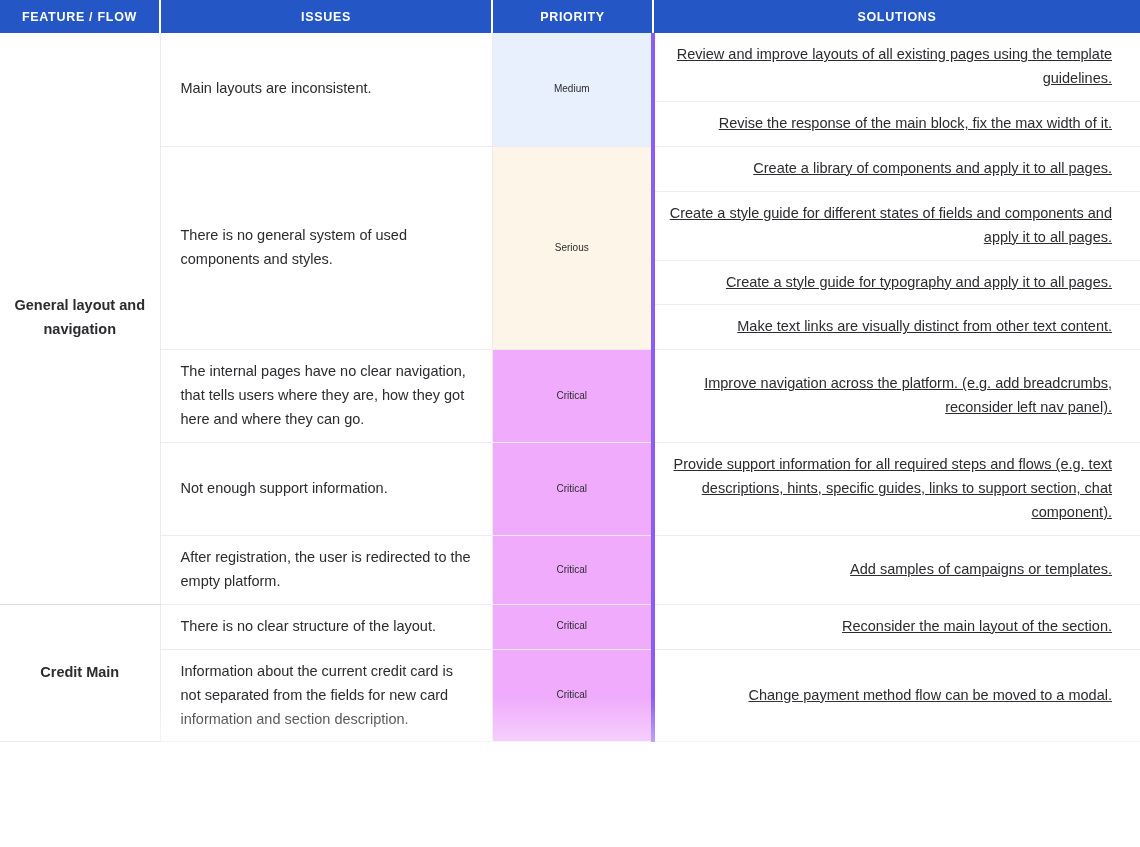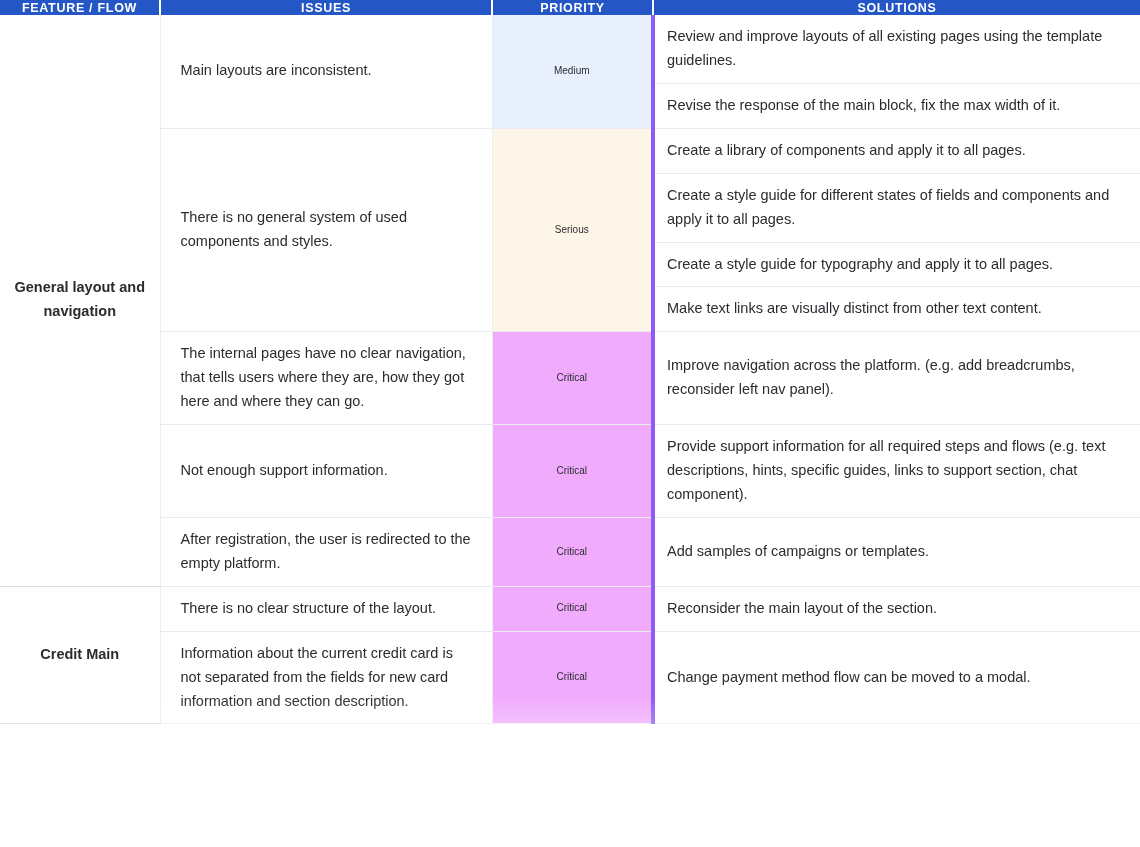--- a/index.html
+++ b/index.html
@@ -34,21 +34,21 @@
   .col-solution { width: 487px; }
 
   
   thead th {
     background: #2457c5;
     color: #ffffff;
     font-size: 12.5px;
     font-weight: bold;
     letter-spacing: 0.7px;
     text-align: center;
-    height: 15px;
+    height: 33px;
     padding: 0 6px;
     vertical-align: middle;
     border-right: 2px solid #ffffff;
   }
   thead th:last-child { border-right: none; }
 
   
   td {
     vertical-align: middle;
     font-size: 14.5px;
@@ -74,23 +74,24 @@
     padding-right: 18px;
   }
 
   .cell-priority {
     text-align: center;
     font-size: 10px;
     border-right: 4px solid #8b5cf6;
   }
 
   .cell-solution {
-    text-align: left;
+    text-align: right;
     padding-left: 12px;
-    padding-right: 22px;
+    padding-right: 28px;
+    text-decoration: underline;
   }
 
   
   .prio-medium   { background: #e9f0fd; }
   .prio-serious  { background: #fdf5e7; }
   .prio-critical { background: #f0abfc; }
 
   
 
   

